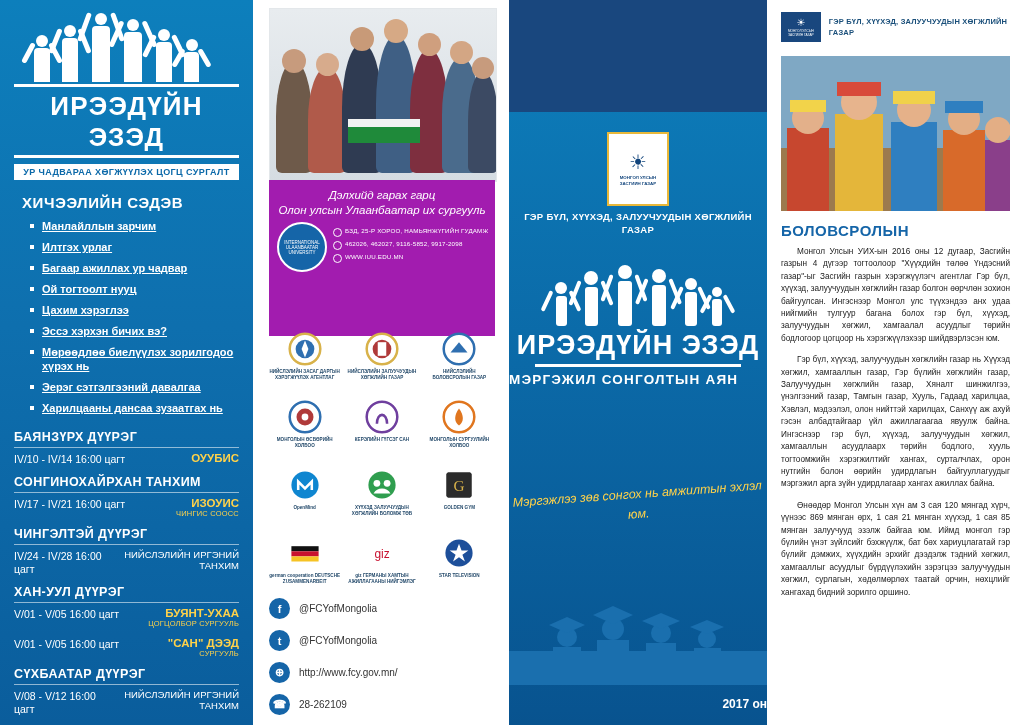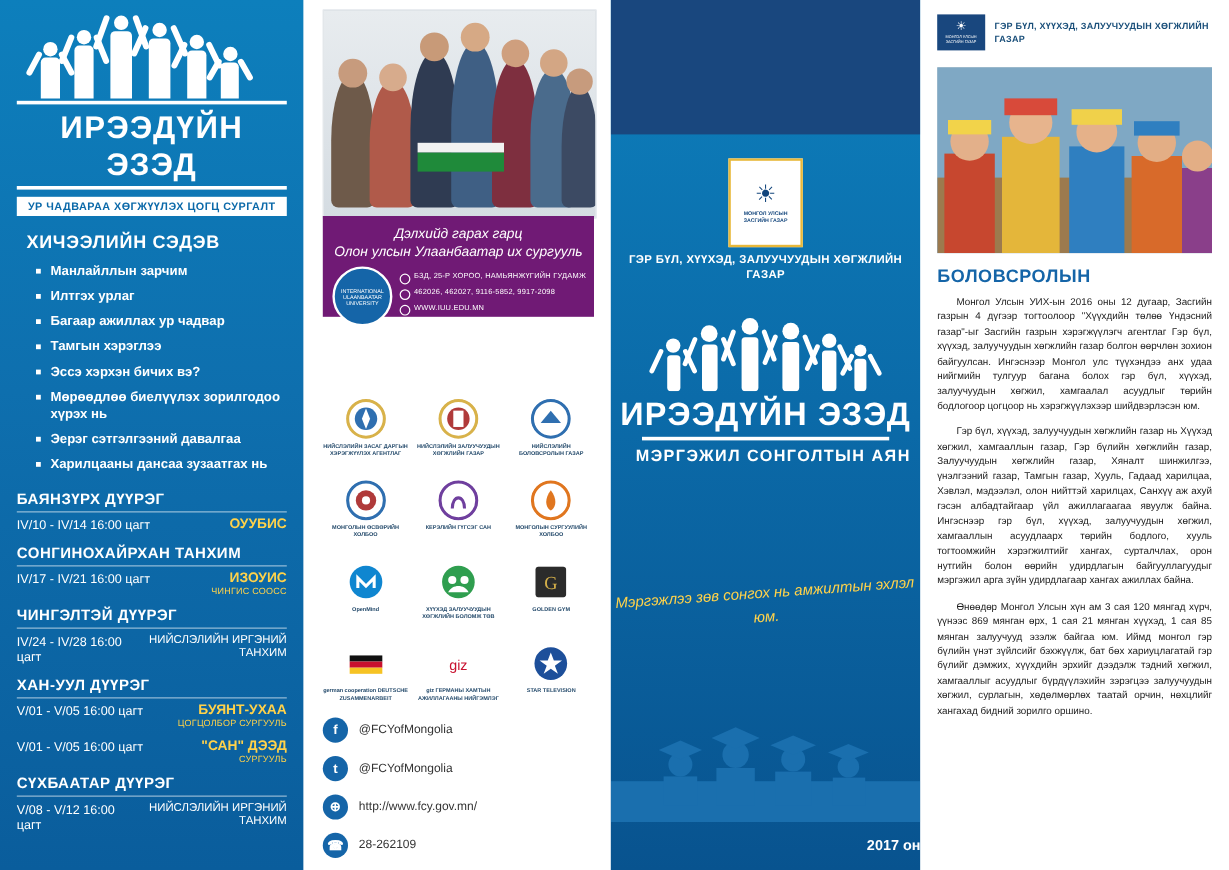--- a/index.html
+++ b/index.html
@@ -34,21 +34,21 @@
   .brand-title{
     font-size:26px;font-weight:bold;letter-spacing:1.2px;text-align:center;color:#fff;
   }
   .brand-sub{
     background:#ffffff;color:#0b69a9;font-size:9px;font-weight:bold;text-align:center;
     letter-spacing:.4px;padding:3px 0;margin:6px 14px 0 14px;
   }
   .sect-title{
     font-size:15px;font-weight:bold;letter-spacing:.6px;margin:14px 0 8px 22px;
   }
-  ul.topics{list-style:none;margin:0 10px 15px 30px;padding:0;}
+  ul.topics{list-style:none;margin:0 10px 15px 30px;padding:0;text-decoration:underline;}
   ul.topics li{
     position:relative;font-size:11px;line-height:14px;margin-bottom:7px;padding-left:12px;
     font-weight:bold;
   }
   ul.topics li:before{
     content:"";position:absolute;left:0;top:5px;width:4px;height:4px;background:#fff;
   }
   .sched{margin:12px 0 0 0;}
   .sched-row{padding:0 0 0 0;margin:0 14px 9px 14px;}
   .district{
@@ -66,21 +66,21 @@
   .panel-mid{
     position:absolute;left:253px;top:0;width:256px;height:725px;background:#ffffff;
   }
   .photo-top{
     position:absolute;left:16px;top:8px;width:226px;height:172px;
     background:#cfd9e2;overflow:hidden;border:1px solid #e3e7ea;
   }
   .photo-top .sky{position:absolute;inset:0;background:linear-gradient(180deg,#e8ecef,#d5dce2);}
   .person{position:absolute;border-radius:50% 50% 6px 6px;}
   .uni-band{
-    position:absolute;left:16px;top:180px;width:226px;height:84px;background:#701a75;color:#fff;
+    position:absolute;left:16px;top:180px;width:226px;height:156px;background:#a21caf;color:#fff;
   }
   .uni-tag{
     text-align:center;font-style:italic;font-size:11.5px;line-height:15px;padding:8px 6px 6px 6px;
   }
   .uni-info{
     position:absolute;left:64px;top:46px;right:6px;font-size:6.2px;line-height:10px;letter-spacing:.2px;
   }
   .uni-info div{margin-bottom:3px;position:relative;padding-left:12px;}
   .uni-info div:before{
     content:"";position:absolute;left:0;top:2px;width:7px;height:7px;border:1px solid #fff;border-radius:50%;
@@ -128,21 +128,21 @@
     position:absolute;top:210px;left:0;width:258px;text-align:center;
     font-size:9.5px;font-weight:bold;line-height:13px;letter-spacing:.3px;
   }
   .cover-figs{position:absolute;top:262px;left:0;width:258px;height:64px;}
   .cover-title{
     position:absolute;top:330px;left:0;width:258px;text-align:center;
     font-size:27px;font-weight:bold;letter-spacing:1px;
   }
   .cover-rule{position:absolute;top:364px;left:26px;width:206px;height:3px;background:#fff;}
   .cover-sub{
-    position:absolute;top:372px;left:0;width:250px;text-align:right;
+    position:absolute;top:372px;left:0;width:250px;text-align:left;
     font-size:13.5px;font-weight:bold;letter-spacing:1.2px;
   }
   .cover-quote{
     position:absolute;top:484px;left:0;width:258px;text-align:center;
     font-style:italic;font-size:12.5px;line-height:20px;color:#ffd24a;
     transform:rotate(-4deg);
   }
   .grad-silhouette{position:absolute;bottom:40px;left:0;width:258px;height:120px;}
   .cover-year{
     position:absolute;bottom:14px;left:0;width:258px;text-align:right;font-size:12px;font-weight:bold;
@@ -220,21 +220,22 @@
     <div class="brandbar">
       <div class="brand-title">ИРЭЭДҮЙН ЭЗЭД</div>
     </div>
     <div class="brand-sub">УР ЧАДВАРАА ХӨГЖҮҮЛЭХ ЦОГЦ СУРГАЛТ</div>
 
     <div class="sect-title">ХИЧЭЭЛИЙН СЭДЭВ</div>
     <ul class="topics">
       <li>Манлайллын зарчим</li>
       <li>Илтгэх урлаг</li>
       <li>Багаар ажиллах ур чадвар</li>
-      <li>Тамгын хэрэглээ</li>
+      <li>Ой тогтоолт нууц</li>
+      <li>Цахим хэрэглээ</li>
       <li>Эссэ хэрхэн бичих вэ?</li>
       <li>Мөрөөдлөө биелүүлэх зорилгодоо хүрэх нь</li>
       <li>Эерэг сэтгэлгээний давалгаа</li>
       <li>Харилцааны дансаа зузаатгах нь</li>
     </ul>
 
     <div class="sched">
 
       <div class="sched-row">
         <div class="district">БАЯНЗҮРХ ДҮҮРЭГ</div>

